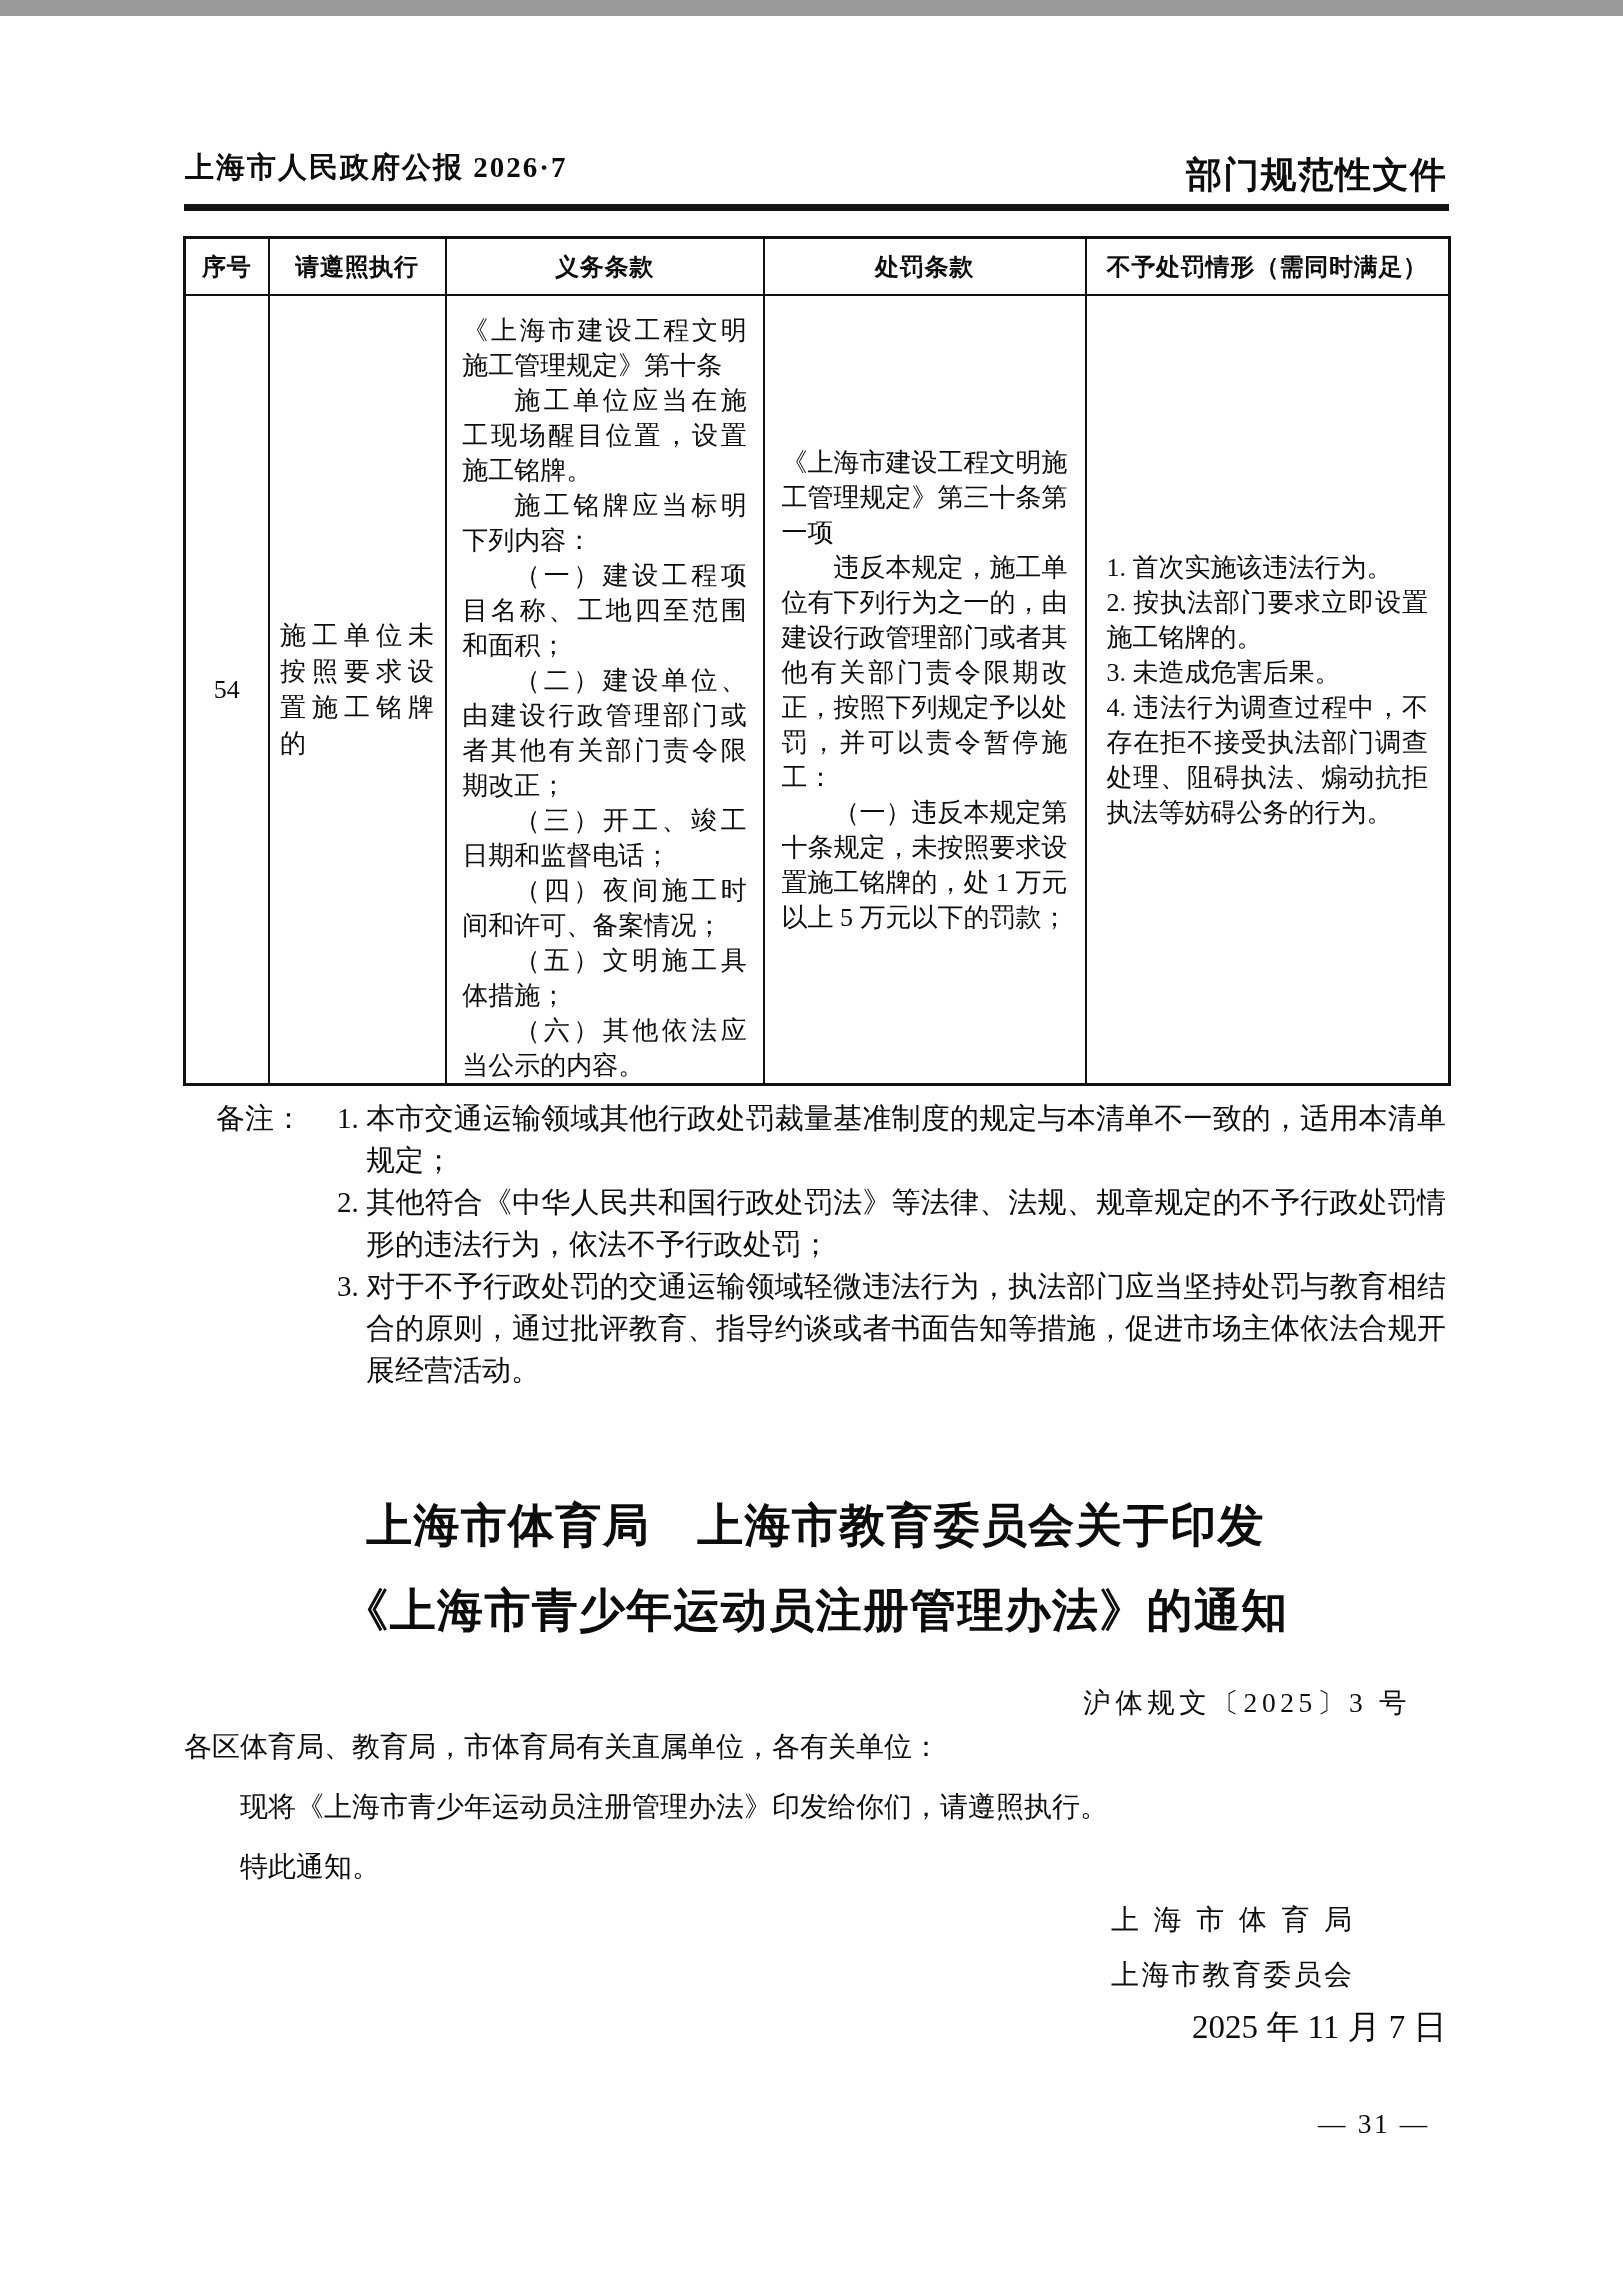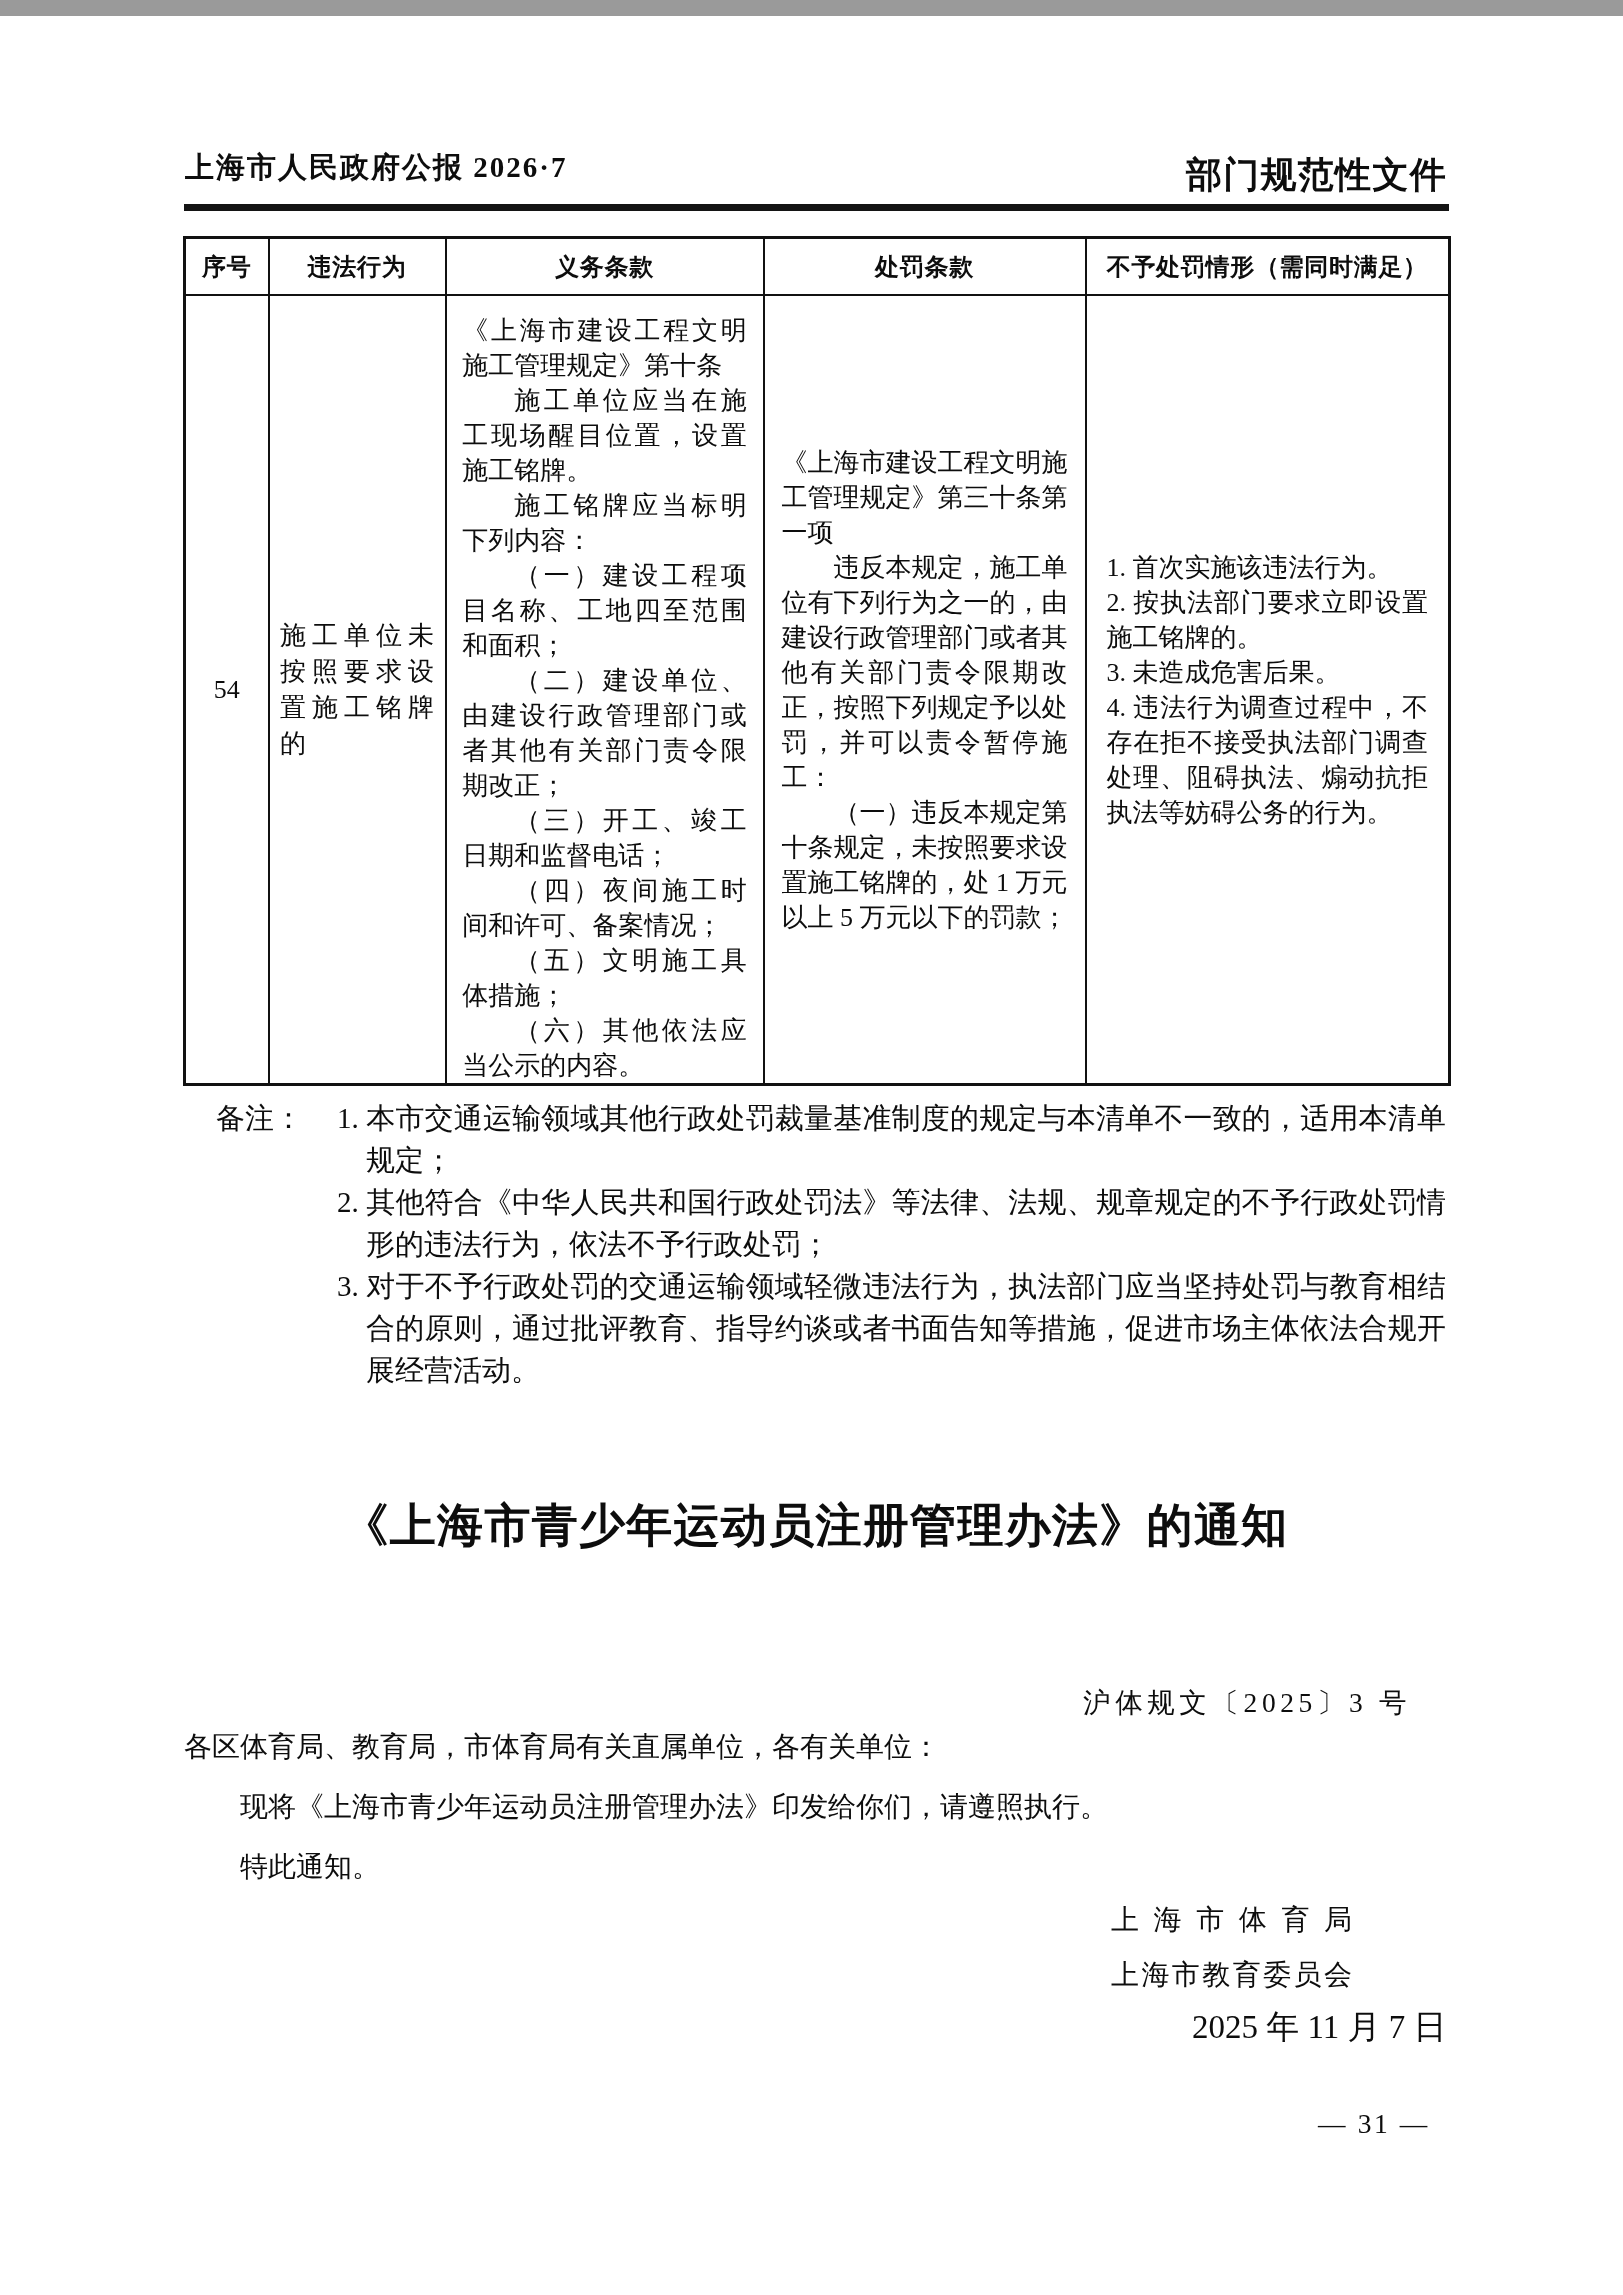--- a/index.html
+++ b/index.html
@@ -112,21 +112,21 @@
     <colgroup>
       <col style="width:84px">
         <col style="width:177px">
         <col style="width:318px">
         <col style="width:322px">
         <col style="width:364px">
     </colgroup>
     <thead>
       <tr>
         <th>序号</th>
-        <th>违法行为</th>
+        <th>请遵照执行</th>
         <th>义务条款</th>
         <th>处罚条款</th>
         <th>不予处罚情形（需同时满足）</th>
       </tr>
     </thead>
     <tbody>
       <tr>
         <td class="c-seq">54</td>
         <td class="c-act">
           <div class="cell-text">施工单位未按照要求设置施工铭牌的</div>
@@ -166,20 +166,21 @@
   <section class="notes">
     <div class="notes-label">备注：</div>
     <div class="notes-items">
         <p class="note-item">1. 本市交通运输领域其他行政处罚裁量基准制度的规定与本清单不一致的，适用本清单规定；</p>
         <p class="note-item">2. 其他符合《中华人民共和国行政处罚法》等法律、法规、规章规定的不予行政处罚情形的违法行为，依法不予行政处罚；</p>
         <p class="note-item">3. 对于不予行政处罚的交通运输领域轻微违法行为，执法部门应当坚持处罚与教育相结合的原则，通过批评教育、指导约谈或者书面告知等措施，促进市场主体依法合规开展经营活动。</p>
       </div>
   </section>
 
   <div class="doc-title">
+    <div>上海市体育局　上海市教育委员会关于印发</div>
     <div>《上海市青少年运动员注册管理办法》的通知</div>
   </div>
 
   <div class="doc-number">沪体规文〔2025〕3 号</div>
 
   <div class="doc-body">
     <p>各区体育局、教育局，市体育局有关直属单位，各有关单位：</p>
     <p class="ind">现将《上海市青少年运动员注册管理办法》印发给你们，请遵照执行。</p>
     <p class="ind">特此通知。</p>
   </div>

